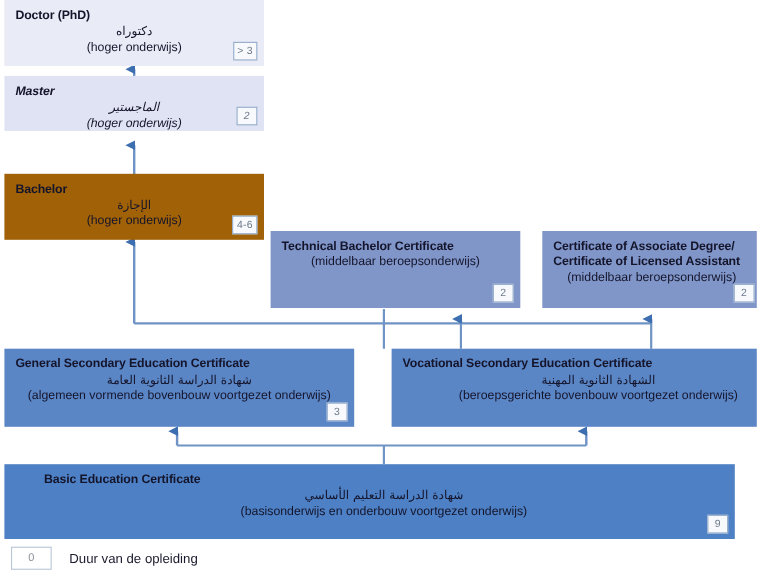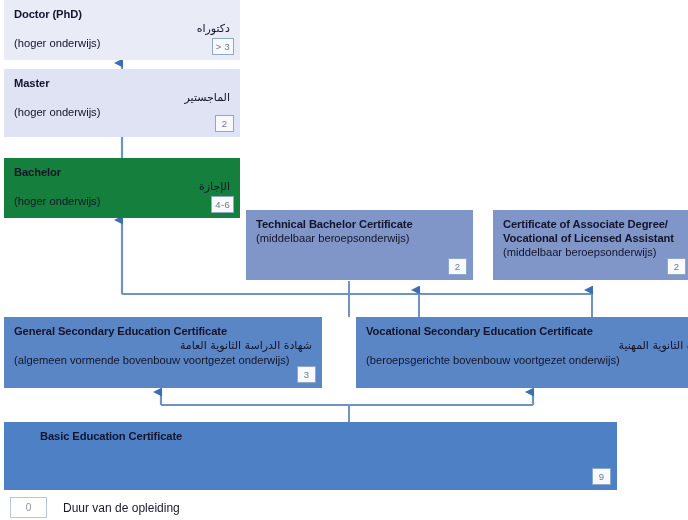--- a/index.html
+++ b/index.html
@@ -28,30 +28,31 @@
     font-size:11.2px;
     line-height:14px;
     letter-spacing:-0.1px;
     white-space:nowrap;
     color:#14142b;
   }
   .box .t-ar{
     font-size:11px;
     line-height:15px;
     direction:rtl;
-    text-align:right;
+    text-align:center;
     color:#14142b;
     font-family:"DejaVu Sans",sans-serif;
     letter-spacing:1px;
   }
   .box .t-nl{
     font-size:11.2px;
     line-height:14px;
     color:#14142b;
     white-space:nowrap;
+    text-align:center;
   }
 
   
   .badge{
     position:absolute;
     right:6px;
     bottom:5px;
     min-width:19px;
     height:17px;
     box-sizing:border-box;
@@ -61,21 +62,21 @@
     font-size:9.5px;
     line-height:15px;
     text-align:center;
     padding:0 3px;
     letter-spacing:0.3px;
   }
 
   
   .lvl-doctor  {background:#e9ecf7;}
   .lvl-master  {background:#dfe3f3;}
-  .lvl-bachelor{background:#15803d;}
+  .lvl-bachelor{background:#a16207;}
   .lvl-mbo     {background:#8096c9;}
   .lvl-sec     {background:#5b86c6;}
   .lvl-basic   {background:#4d80c4;}
 
   
   .legend{position:absolute;left:6px;top:497px;display:flex;align-items:center;}
   .legend-badge{
     width:37px;height:21px;box-sizing:border-box;
     border:1px solid #b9c6d6;background:#ffffff;
     color:#8a929c;font-size:10px;line-height:19px;text-align:center;
@@ -116,21 +117,21 @@
     <line x1="529" y1="405" x2="529" y2="392" stroke="#6f93c4" stroke-width="2.2" marker-end="url(#arw)"></line>
   </svg>
 
   <div class="box lvl-doctor" style="left:0px;top:0px;width:236px;height:60px;">
     <div class="t-en">Doctor (PhD)</div>
     <div class="t-ar">دكتوراه</div>
     <div class="t-nl">(hoger onderwijs)</div>
     <div class="badge">&gt; 3</div>
   </div>
 
-  <div class="box lvl-master" style="left:0px;top:69px;width:236px;height:68px;">
+  <div class="box lvl-master" style="left:0px;top:69px;width:236px;height:50px;font-style:italic;">
     <div class="t-en">Master</div>
     <div class="t-ar">الماجستير</div>
     <div class="t-nl">(hoger onderwijs)</div>
     <div class="badge">2</div>
   </div>
 
   <div class="box lvl-bachelor" style="left:0px;top:158px;width:236px;height:60px;">
     <div class="t-en">Bachelor</div>
     <div class="t-ar">الإجازة</div>
     <div class="t-nl">(hoger onderwijs)</div>
@@ -138,41 +139,43 @@
   </div>
 
   <div class="box lvl-mbo" style="left:242px;top:210px;width:227px;height:70px;">
     <div class="t-en">Technical Bachelor Certificate</div>
     <div class="t-nl">(middelbaar beroepsonderwijs)</div>
     <div class="badge">2</div>
   </div>
 
   <div class="box lvl-mbo" style="left:489px;top:210px;width:199px;height:70px;">
     <div class="t-en">Certificate of Associate Degree/</div>
-    <div class="t-en">Vocational of Licensed Assistant</div>
+    <div class="t-en">Certificate of Licensed Assistant</div>
     <div class="t-nl">(middelbaar beroepsonderwijs)</div>
     <div class="badge">2</div>
   </div>
 
   <div class="box lvl-sec" style="left:0px;top:317px;width:318px;height:71px;">
     <div class="t-en">General Secondary Education Certificate</div>
     <div class="t-ar">شهادة الدراسة الثانوية العامة</div>
     <div class="t-nl">(algemeen vormende bovenbouw voortgezet onderwijs)</div>
     <div class="badge">3</div>
   </div>
 
   <div class="box lvl-sec" style="left:352px;top:317px;width:376px;height:71px;">
     <div class="t-en">Vocational Secondary Education Certificate</div>
     <div class="t-ar">الشهادة الثانوية المهنية</div>
     <div class="t-nl">(beroepsgerichte bovenbouw voortgezet onderwijs)</div>
     <div class="badge">3</div>
   </div>
 
-  <div class="box lvl-basic" style="left:0px;top:422px;width:613px;height:68px;padding-left:36px;">
+  <div class="box lvl-basic" style="left:0px;top:422px;width:664px;height:68px;padding-left:36px;">
     <div class="t-en">Basic Education Certificate</div>
+    <div class="t-ar">شهادة الدراسة التعليم الأساسي</div>
+    <div class="t-nl">(basisonderwijs en onderbouw voortgezet onderwijs)</div>
     <div class="badge">9</div>
   </div>
 
   <div class="legend">
     <div class="legend-badge">0</div>
     <div class="legend-label">Duur van de opleiding</div>
   </div>
 
 </div>
 

